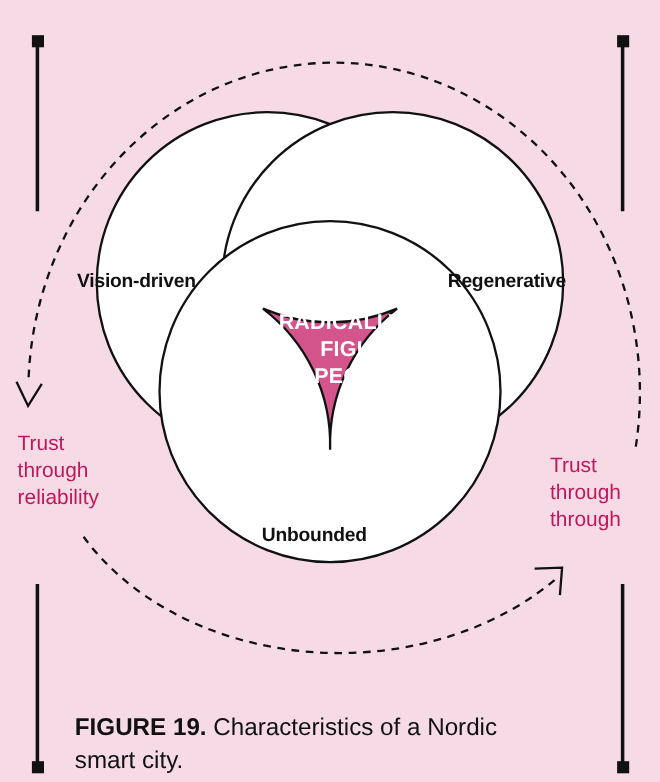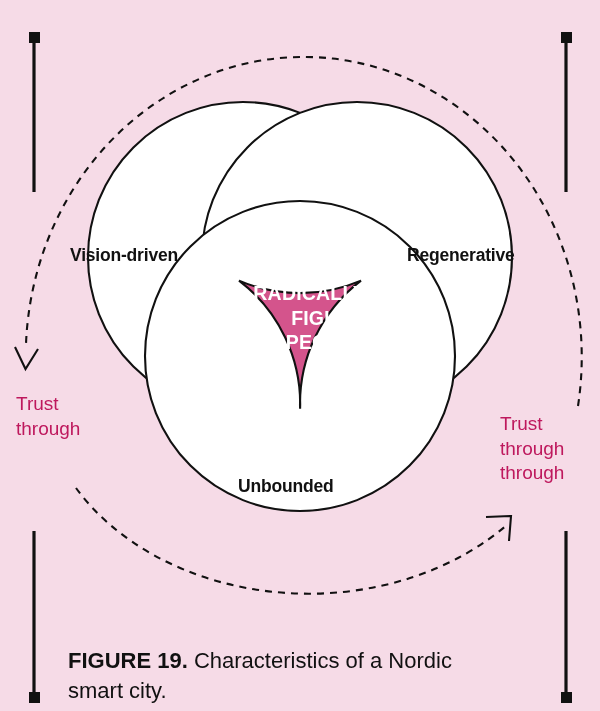--- a/index.html
+++ b/index.html
@@ -164,20 +164,21 @@
 
   <div id="center-label">
     <span>RADICALLY</span>
     <span>FIGURE</span>
     <span>PEOPLE</span>
   </div>
 
   <div class="side-note" id="note-left">
     <span>Trust</span>
     <span>through</span>
+    <span>reliability</span>
   </div>
 
   <div class="side-note" id="note-right">
     <span>Trust</span>
     <span>through</span>
     <span>through</span>
   </div>
 
   <div id="caption"><span class="cap-strong">FIGURE 19.</span><span> Characteristics of a Nordic smart city.</span></div>
 

